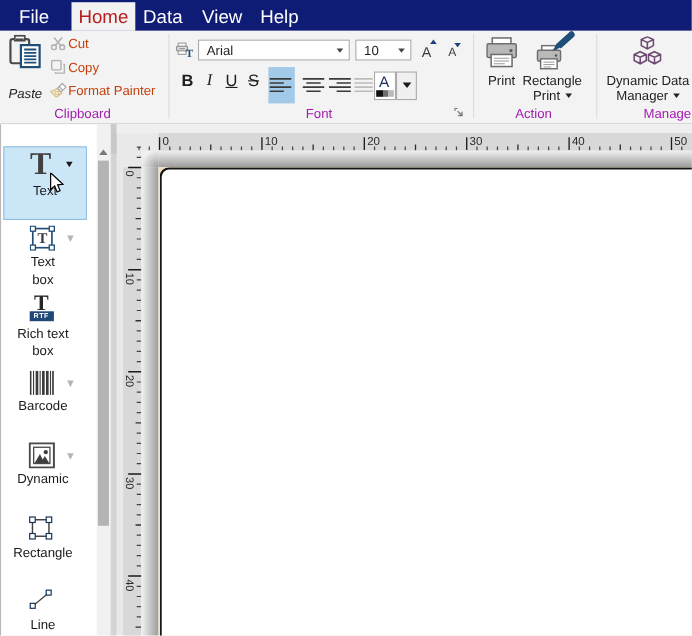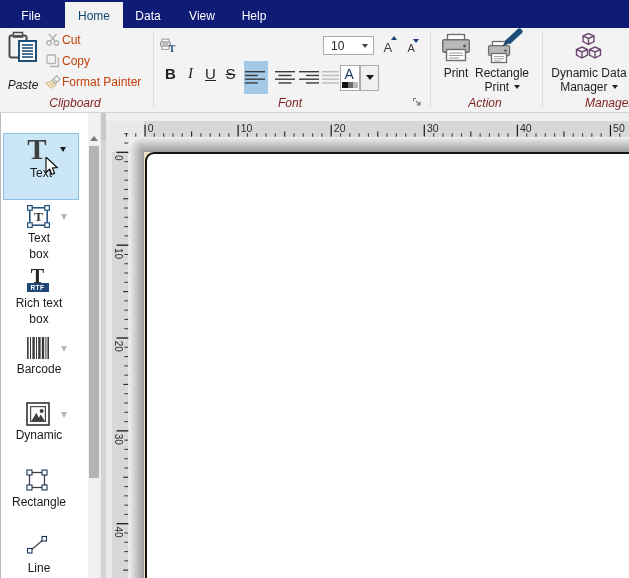--- a/index.html
+++ b/index.html
@@ -2,27 +2,27 @@
 <html><head>
 <meta charset="utf-8">
 <style>
 * { margin:0; padding:0; box-sizing:border-box; }
 html,body { width:629px; height:578px; overflow:hidden; font-family:"Liberation Sans", sans-serif; }
 #app { position:relative; width:629px; height:578px; background:#fff; overflow:hidden; }
 .abs { position:absolute; }
 
 
 #titlebar { position:absolute; left:0; top:0; width:629px; height:28px; background:#0e1c76; }
-.tab { position:absolute; top:0; height:28px; line-height:32px; color:#fff; font-size:12px; text-align:center; }
-.tab.active { background:#f2f2f2; color:#0c4a6e; top:2px; height:26px; line-height:28px; }
+.tab { position:absolute; top:0; height:28px; line-height:32px; color:#fff; font-size:17px; text-align:center; }
+.tab.active { background:#f2f2f2; color:#b91c1c; top:2px; height:26px; line-height:28px; }
 
 
 #ribbon { position:absolute; left:0; top:28px; width:629px; height:85px; background:#f3f3f3; border-bottom:1px solid #d2d2d2; }
 .gsep { position:absolute; top:3px; height:77px; width:1px; background:#dcdcdc; }
-.glabel { position:absolute; top:68px; font-size:12px; color:#7f1d1d; text-align:center;font-style:italic; }
+.glabel { position:absolute; top:68px; font-size:12px; color:#a21caf; text-align:center; }
 .rtext { position:absolute; font-size:12px; color:#1e1e1e; }
 .gray { color:#c2410c; }
 
 
 .combo { position:absolute; background:#fff; border:1px solid #ababab; font-size:12px; color:#1e1e1e; }
 .combo .carr { position:absolute; right:5px; top:7px; width:0; height:0; border-left:3.5px solid transparent; border-right:3.5px solid transparent; border-top:4.5px solid #444; }
 
 
 #content { position:absolute; left:0; top:113px; width:629px; height:465px; background:#e9e9e9; }
 #toolbox { position:absolute; left:0; top:0; width:100px; height:465px; background:#fff; border-left:1px solid #b9b9b9; border-right:1px solid #b4b4b4; }
@@ -98,20 +98,24 @@
     <div class="glabel" style="left:30px;width:90px;">Clipboard</div>
     <div class="gsep" style="left:153px;"></div>
 
     <svg class="abs" style="left:158px;top:10px;" width="18" height="15" viewBox="0 0 18 15">
 <rect x="4" y="1.2" width="7" height="3" fill="#fff" stroke="#9a9a9a" stroke-width="1"></rect>
 <rect x="2.6" y="4" width="9.8" height="4.4" rx="0.8" fill="#dcdcdc" stroke="#8a8a8a" stroke-width="1"></rect>
 <rect x="4" y="8.2" width="7" height="3.2" fill="#fff" stroke="#9a9a9a" stroke-width="1"></rect>
 <line x1="5" y1="6.2" x2="10" y2="6.2" stroke="#9a9a9a" stroke-width="1"></line>
 <text x="10.8" y="14.2" font-size="10" font-weight="bold" font-family="Liberation Serif,serif" fill="#1f4e79">T</text>
       </svg>
+    <div class="combo" style="left:180px;top:8px;width:138px;height:19px;">
+        <span style="position:absolute;left:7px;top:2px;">Arial</span>
+        <span class="carr"></span>
+      </div>
     <div class="combo" style="left:323px;top:8px;width:51px;height:19px;">
         <span style="position:absolute;left:7px;top:2px;">10</span>
         <span class="carr"></span>
       </div>
     <div class="abs" style="left:383.5px;top:9px;width:17px;height:17px;">
 <span style="position:absolute;left:0px;top:2.5px;font-size:13px;color:#3c3c3c;">A</span>
 <div style="position:absolute;left:7.5px;top:-1px;width:0;height:0;border-left:3.2px solid transparent;border-right:3.2px solid transparent;border-bottom:4px solid #1b3f77;"></div>
       </div>
     <div class="abs" style="left:406.5px;top:9px;width:17px;height:17px;">
 <span style="position:absolute;left:1px;top:4.5px;font-size:11px;color:#3c3c3c;">A</span>

